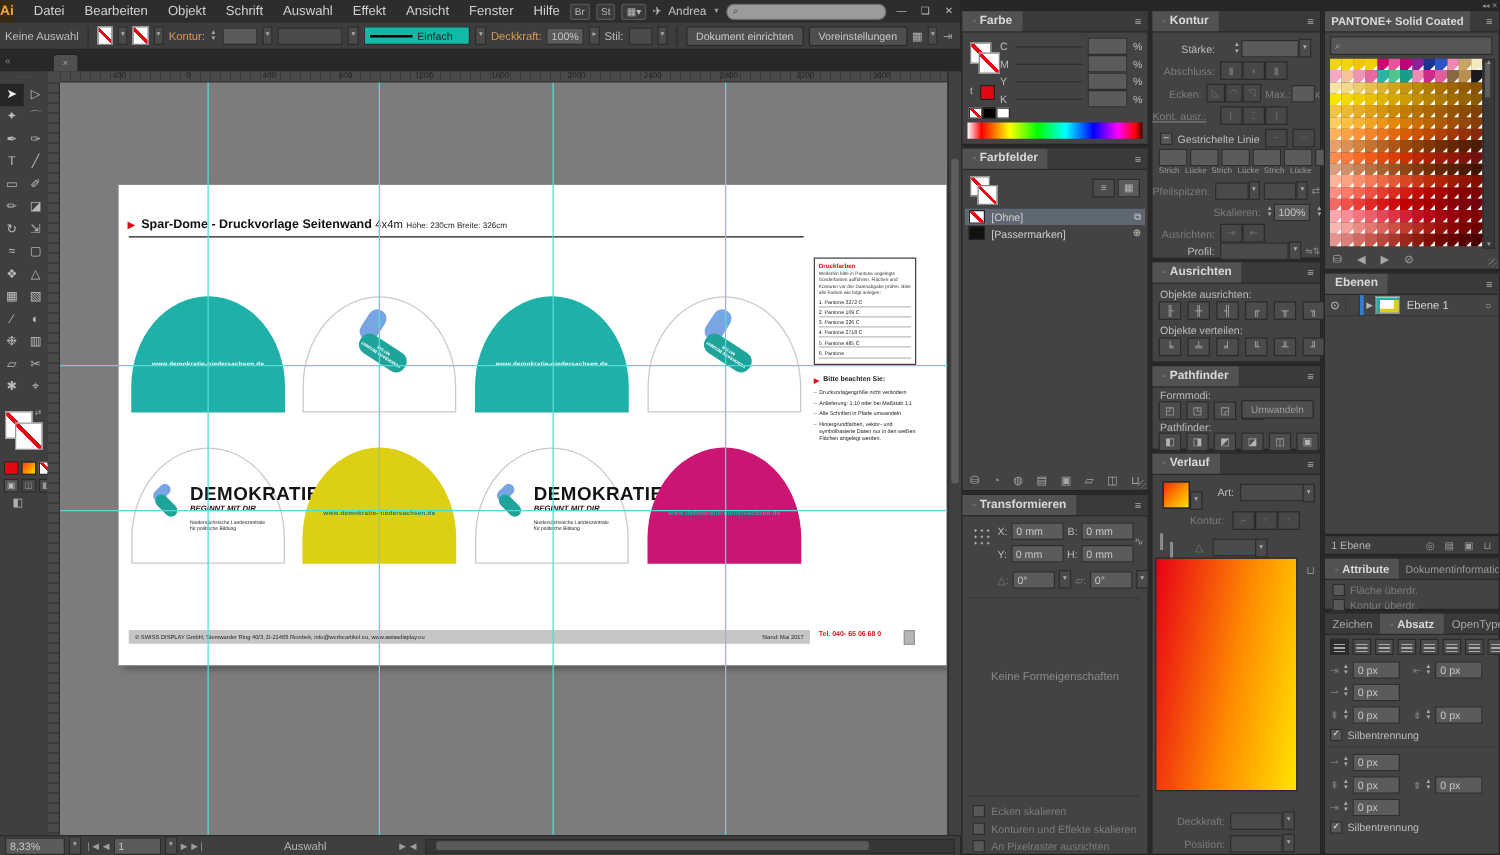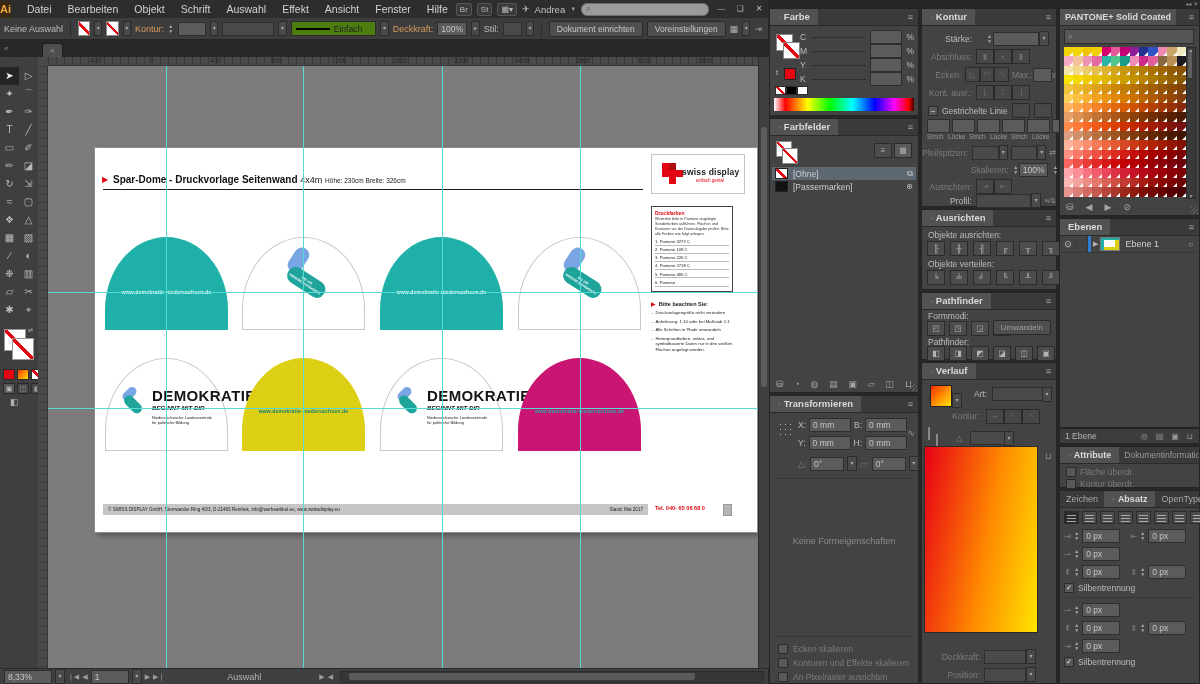--- a/index.html
+++ b/index.html
@@ -20,21 +20,21 @@
   .controlbar{left:0;top:18px;width:768px;height:22px;background:#3d3d3d;border-bottom:1px solid #262626;display:flex;align-items:center;gap:4px;padding-left:4px;box-sizing:border-box;}
   .cb-lbl{font-size:9px;color:#bdbdbd;white-space:nowrap;}
   .cb-or{color:#d79b5a;}
   .sep{width:1px;height:16px;background:#2c2c2c;margin:0 3px;}
   .noneSw{width:13px;height:13px;background:#fff;border:1px solid #888;position:relative;}
   .noneSw::after{content:"";position:absolute;inset:0;background:linear-gradient(45deg,transparent 43%,#e30613 43%,#e30613 57%,transparent 57%);}
   .ddA{width:8px;height:13px;background:#4a4a4a;border:1px solid #2c2c2c;color:#aaa;font-size:6px;text-align:center;line-height:13px;}
   .fld{background:#5b5b5b;border:1px solid #2e2e2e;color:#c6c6c6;font-size:8.5px;height:12px;line-height:12px;padding:0 3px;white-space:nowrap;}
   .stepper{width:7px;height:13px;display:flex;flex-direction:column;justify-content:center;color:#aaa;font-size:5px;line-height:5px;text-align:center;}
   .pushbtn{background:#4e4e4e;border:1px solid #2a2a2a;border-radius:2px;color:#c9c9c9;font-size:8.5px;padding:2px 7px;white-space:nowrap;}
-  .strokefld{width:96px;height:13px;background:#4d7c0f;border:1px solid #2c2c2c;display:flex;align-items:center;gap:4px;padding:0 4px;color:#222;font-size:8.5px;}
+  .strokefld{width:96px;height:13px;background:#14b8a6;border:1px solid #2c2c2c;display:flex;align-items:center;gap:4px;padding:0 4px;color:#222;font-size:8.5px;}
   .strokeline{width:34px;height:2px;background:#000;}
   
   .tabbar{left:0;top:40px;width:768px;height:17px;background:#282828;display:flex;align-items:flex-end;}
   .doctab{margin-left:42px;background:#4f4f4f;border:1px solid #202020;border-bottom:none;border-radius:3px 3px 0 0;padding:2px 7px;font-size:9px;color:#dcdcdc;display:flex;gap:6px;align-items:center;white-space:nowrap;}
   .tabclose{color:#9f9f9f;font-size:8px;}
   
   .toolbar{left:0;top:57px;width:38px;height:611px;background:#3f3f3f;border-right:1px solid #2a2a2a;}
   .tgrid{position:absolute;left:0;top:10px;width:38px;display:grid;grid-template-columns:19px 19px;}
   .tool{width:19px;height:18px;color:#b9b9b9;font-size:10px;text-align:center;line-height:18px;cursor:default;}
   .tool.on{background:#252525;color:#f0f0f0;}
@@ -285,25 +285,20 @@
   <div class="ab canvas">
     <div class="ab artboard">
       <span class="ab chev">▶</span>
       <div class="ab abTitle">
         <span>Spar-Dome - Druckvorlage Seitenwand</span>
         <span class="sz">4x4m</span>
         <span class="dims">Höhe: 230cm Breite: 326cm</span>
       </div>
       <div class="ab titleRule"></div>
 
-      <div class="ab logobox">
-        <span class="ab scross"></span>
-        <span class="ab sdname">swiss display</span>
-        <span class="ab sdtag">einfach genial</span>
-      </div>
 
       <div class="ab infobox">
         <div class="infohead"><span>Druckfarben</span></div>
         <div class="infobody">Weiterhin bitte in Pantone angelegte Sonderfarben aufführen. Flächen und Konturen vor der Datenabgabe prüfen. Bitte alle Farben wie folgt anlegen:</div>
         <div class="infolist">
 
         <div>1. Pantone 3272 C</div>
             <div>2. Pantone 109 C</div>
             <div>3. Pantone 226 C</div>
             <div>4. Pantone 2718 C</div>
@@ -576,21 +571,21 @@
       <div class="flex ab" style="left:0;top:58px;width:100%;">
         <span class="plbl dis" style="width:50px;text-align:right;margin-right:4px;">Ecken:</span>
         <span class="ibtn dis">◺</span>
           <span class="ibtn dis">◠</span>
           <span class="ibtn dis">◹</span>
         <span class="plbl dis" style="margin-left:3px;">Max.:</span>
         <span class="fld" style="width:14px;"></span>
         <span class="plbl dis">x</span>
       </div>
       <div class="flex ab" style="left:0;top:76px;width:100%;">
-        <span class="plbl dis" style="width:50px;text-align:right;margin-right:4px;">Kont. ausr.:</span>
+        <span class="plbl dis" style="width:50px;text-align:left;margin-right:4px;text-decoration:underline;">Kont. ausr.:</span>
         <span class="ibtn dis">⌊</span>
           <span class="ibtn dis">⌶</span>
           <span class="ibtn dis">⌋</span>
       </div>
       <div class="flex ab" style="left:6px;top:94px;gap:4px;width:124px;">
         <span class="chk">–</span>
         <span class="plbl">Gestrichelte Linie</span>
         <span class="ibtn dis" style="margin-left:auto;">┄</span>
           <span class="ibtn dis">┄</span>
       </div>

